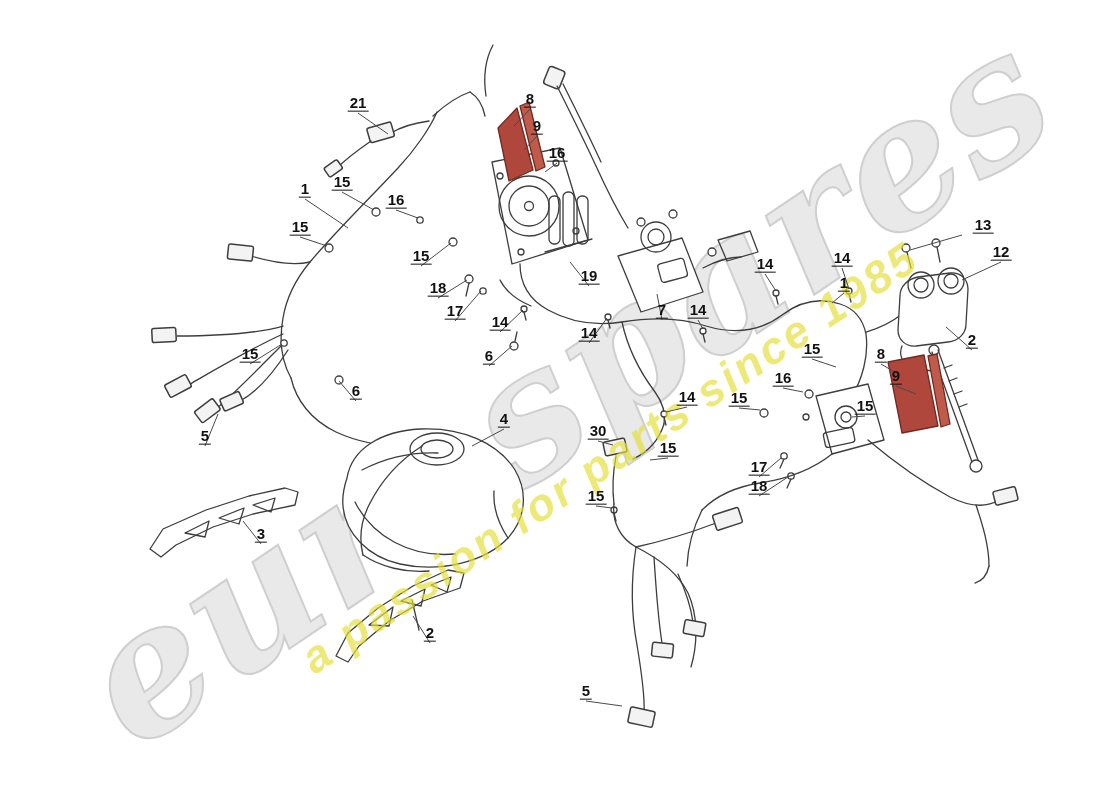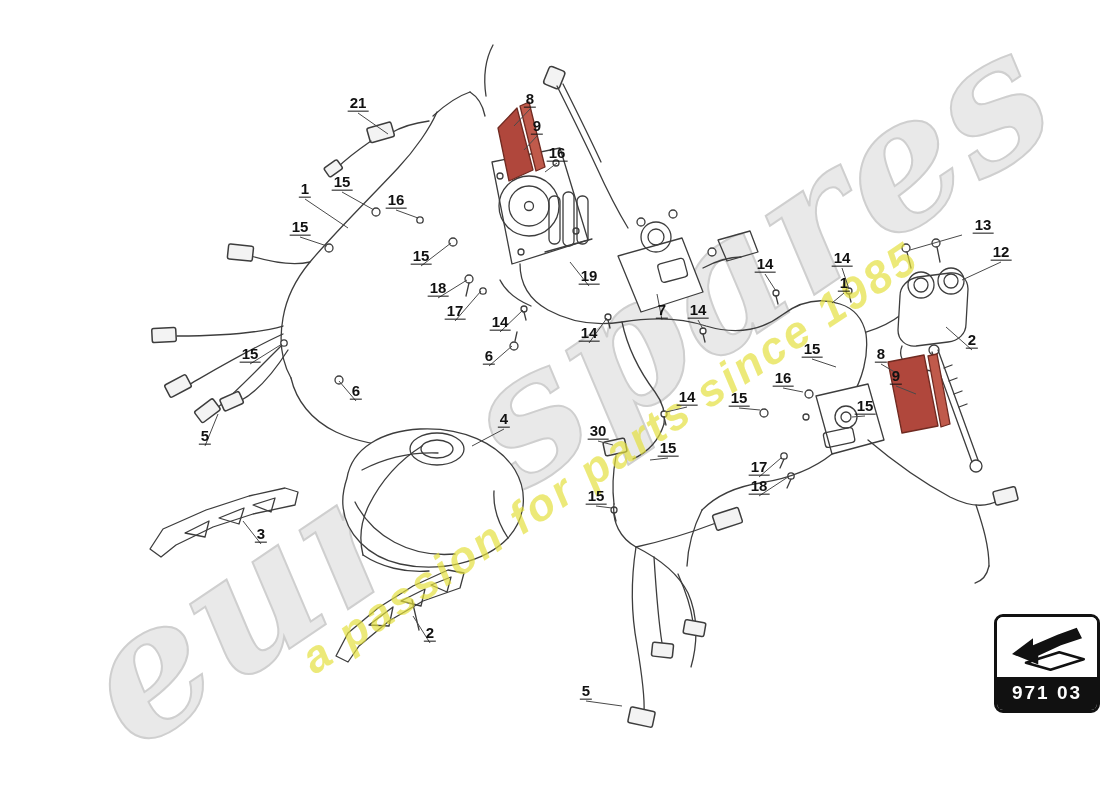--- a/index.html
+++ b/index.html
@@ -334,23 +334,14 @@
       <div class="callout" style="left: 205px; top: 437px;">5</div>
       <div class="callout" style="left: 668px; top: 449px;">15</div>
       <div class="callout" style="left: 759px; top: 468px;">17</div>
       <div class="callout" style="left: 759px; top: 487px;">18</div>
       <div class="callout" style="left: 596px; top: 497px;">15</div>
       <div class="callout" style="left: 261px; top: 535px;">3</div>
       <div class="callout" style="left: 430px; top: 634px;">2</div>
       <div class="callout" style="left: 586px; top: 692px;">5</div>
     </div>
 
-  <div class="code-badge">
-    <div class="badge-icon">
-      <svg viewBox="0 0 100 64">
-        <polygon points="10,40 34,22 34,30 62,18 84,10 90,22 66,30 40,42 40,52" fill="#111" stroke="none"></polygon>
-        <polygon points="26,50 64,38 92,46 54,58" fill="none" stroke="#111" stroke-width="3" stroke-linejoin="round"></polygon>
-      </svg>
-    </div>
-    <div class="badge-code">971 03</div>
-  </div>
 
 </div>
 
 </body></html>

